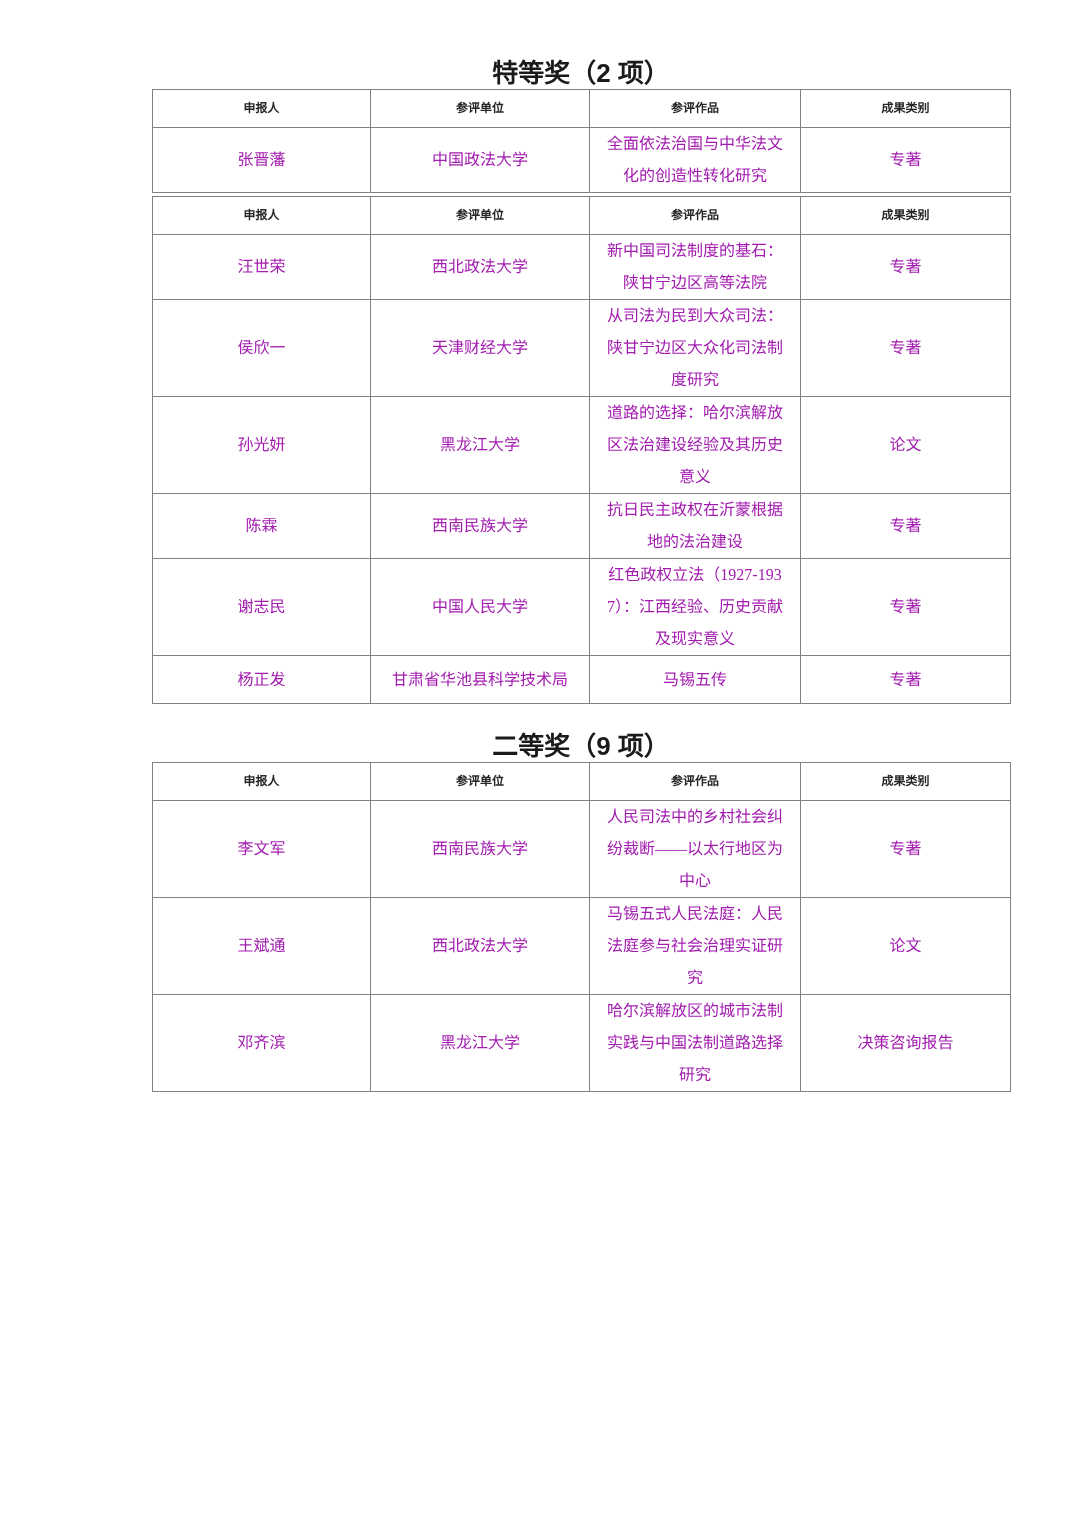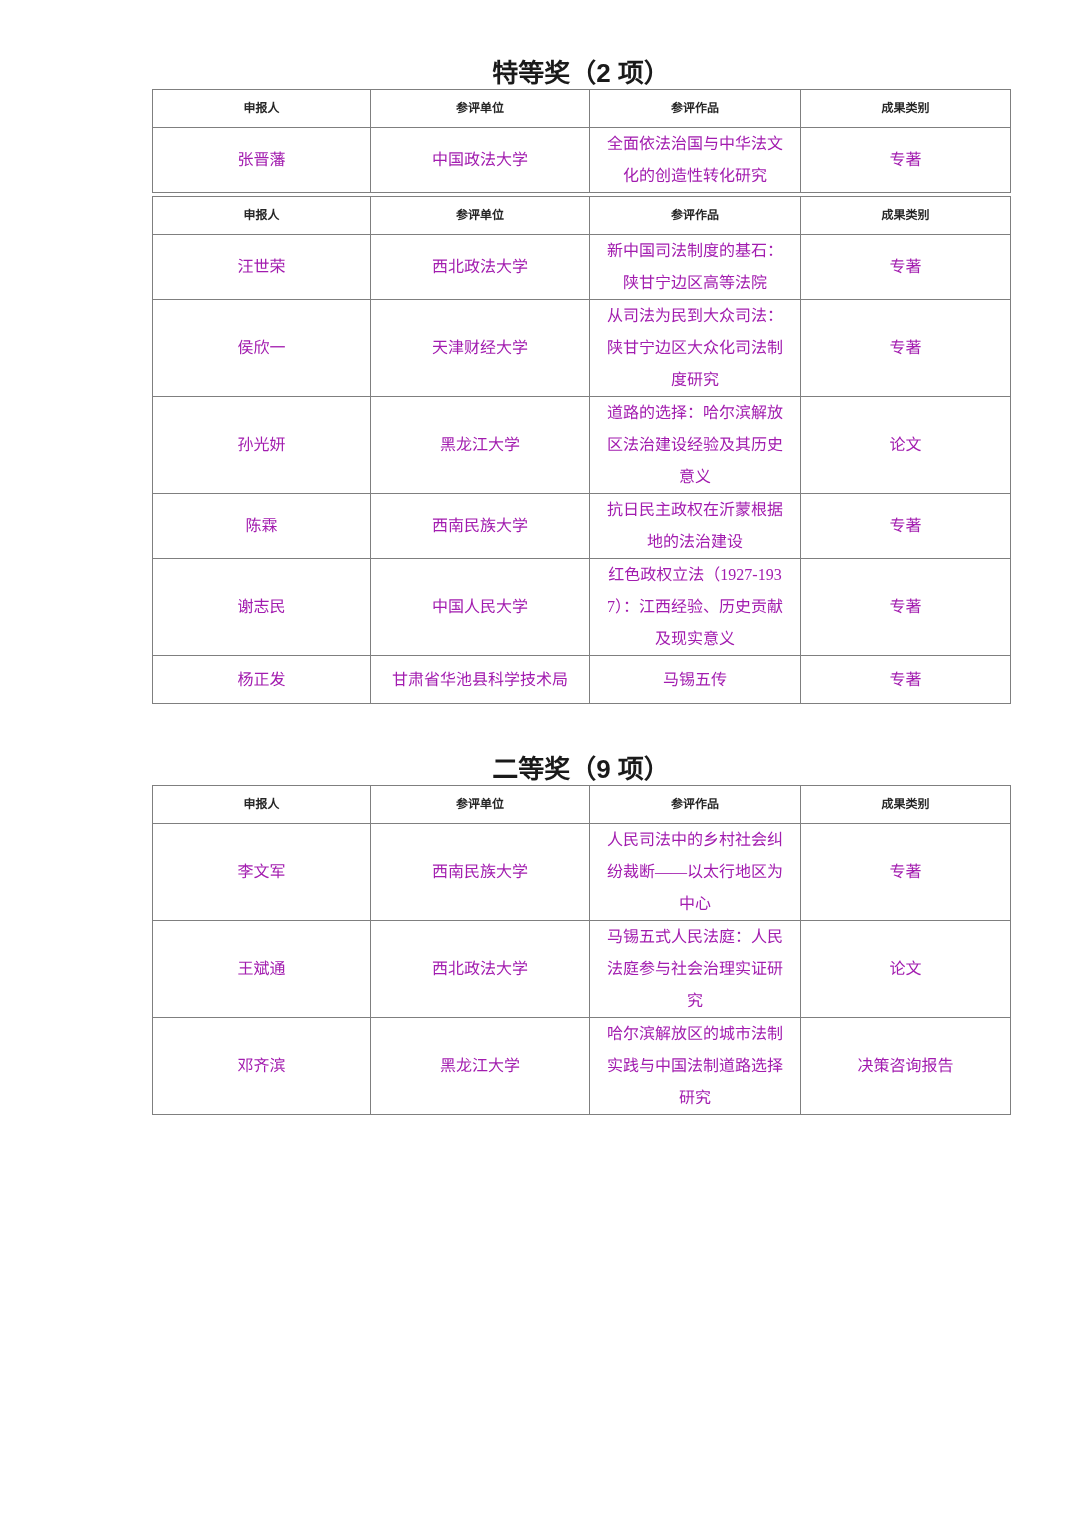--- a/index.html
+++ b/index.html
@@ -26,21 +26,21 @@
     margin-left: 152px;
     text-align: center;
     font-family: "Liberation Sans", "DejaVu Sans", sans-serif;
     font-weight: 700;
     font-size: 26px;
     line-height: 26px;
     color: #1a1a1a;
   }
   .section-1 .section-title { margin-top: 60px; }
   .section-2 .section-title { margin-top: 60px; }
-  .section-3 .section-title { margin-top: 52px; }
+  .section-3 .section-title { margin-top: 29px; }
   table.award-table {
     border-collapse: collapse;
     table-layout: fixed;
     width: 858px;
     margin: 3px 0 0 152px;
   }
   th, td {
     border: 1px solid #7f7f7f;
     text-align: center;
     vertical-align: middle;

